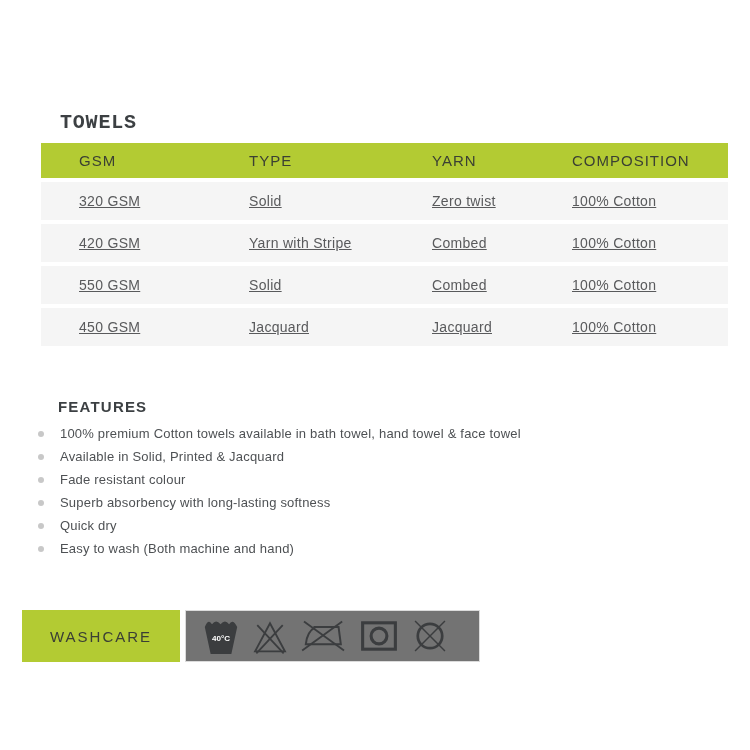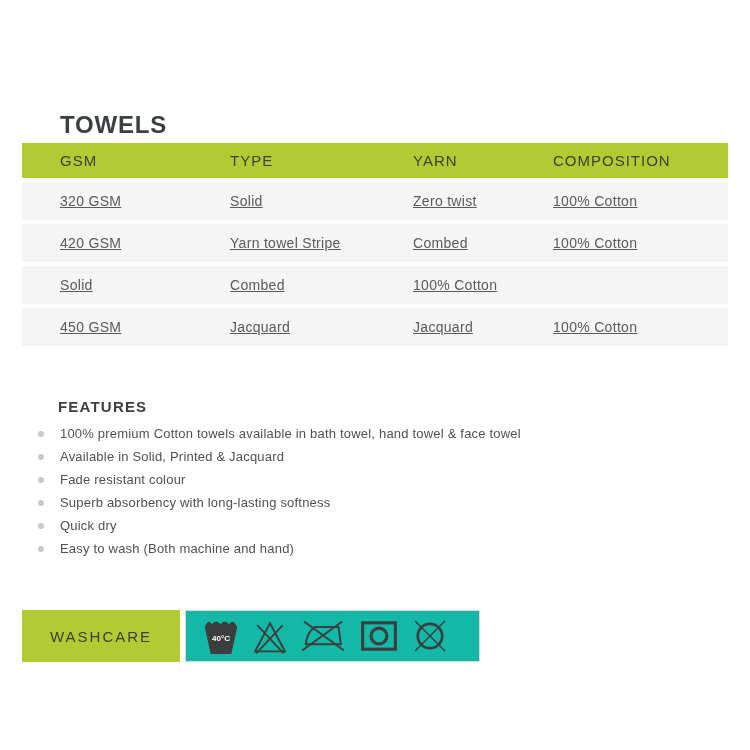--- a/index.html
+++ b/index.html
@@ -8,43 +8,43 @@
 
   
   .logo { position:absolute; left:22px; top:30px; display:flex; align-items:flex-start; }
   .logo-house { width:40px; height:38px; margin:2px 4px 0 0; }
   .logo-text { font-size:40px; line-height:40px; color:#B6CE36; letter-spacing:-0.5px; white-space:nowrap; }
   .logo-bold { font-weight:700; }
   .logo-light { font-weight:400; }
   .tm { font-size:12px; font-weight:700; vertical-align:top; line-height:18px; }
 
   
-  .towels-title { position:absolute; left:60px; top:111px; font-size:24px; font-weight:700;
-                  letter-spacing:0.8px; color:#3C4043; }
+  .towels-title { position:absolute; left:60px; top:111px; font-size:20px; font-weight:700;
+                  letter-spacing:0.8px; color:#3C4043;font-family:Liberation Mono, monospace; }
 
   
   .spec-table { position:absolute; left:22px; top:143px; width:706px; }
-  .thead, .tr { display:grid; grid-template-columns:170px 183px 140px 1fr; align-items:center; padding-left:38px; }
+  .thead, .tr { display:grid; grid-template-columns:170px 183px 140px 1fr; align-items:center; padding-left:38px;margin-left:19px; }
   .thead { height:35px; background:#B3CB33; color:#3B4033; font-size:15px; letter-spacing:1px; }
   .tr { height:38px; background:#F5F5F5; margin-top:4px; color:#595A5C; font-size:14px; letter-spacing:0.3px;text-decoration:underline; }
 
   
   .features-title { position:absolute; left:58px; top:398px; font-size:15px; font-weight:700;
                     letter-spacing:1.2px; color:#3C4043; }
   .features-list { position:absolute; left:38px; top:426px; width:672px; list-style:none; }
   .feature-item { display:flex; align-items:flex-start; height:23px; }
   .bullet-dot { width:6px; height:6px; border-radius:50%; background:#C8C8C8; margin:5px 16px 0 0; flex:0 0 6px; }
   .feature-text { font-size:13px; line-height:16px; color:#4E5154; letter-spacing:0.2px; }
 
   
   .washcare-btn { position:absolute; left:22px; top:610px; width:158px; height:52px; background:#B3CB33;
                   display:flex; align-items:center; justify-content:center;text-align:right; }
   .washcare-label { font-size:15px; letter-spacing:2px; color:#3A3E35; }
   .washcare-icons { position:absolute; left:185px; top:610px; width:295px; height:52px;
-                    border:1px solid #DBDBDB; background:#14b8a6; display:flex; align-items:center;
+                    border:1px solid #DBDBDB; background:#737373; display:flex; align-items:center;
                     padding:0 10px 0 17px; gap:12px; }
   .care-icon { display:block; }
   .care-icon .stroke { fill:none; stroke:#3B3D3F; }
 </style>
 </head>
 <body>
 
 <div class="page">
 
 
@@ -58,25 +58,26 @@
       <div>COMPOSITION</div>
     </div>
     <div class="tr">
       <div>320 GSM</div>
       <div>Solid</div>
       <div>Zero twist</div>
       <div>100% Cotton</div>
     </div>
     <div class="tr">
       <div>420 GSM</div>
-      <div>Yarn towel Stripe</div>
+      <div>Yarn with Stripe</div>
       <div>Combed</div>
       <div>100% Cotton</div>
     </div>
     <div class="tr">
+      <div>550 GSM</div>
       <div>Solid</div>
       <div>Combed</div>
       <div>100% Cotton</div>
     </div>
     <div class="tr">
       <div>450 GSM</div>
       <div>Jacquard</div>
       <div>Jacquard</div>
       <div>100% Cotton</div>
     </div>

